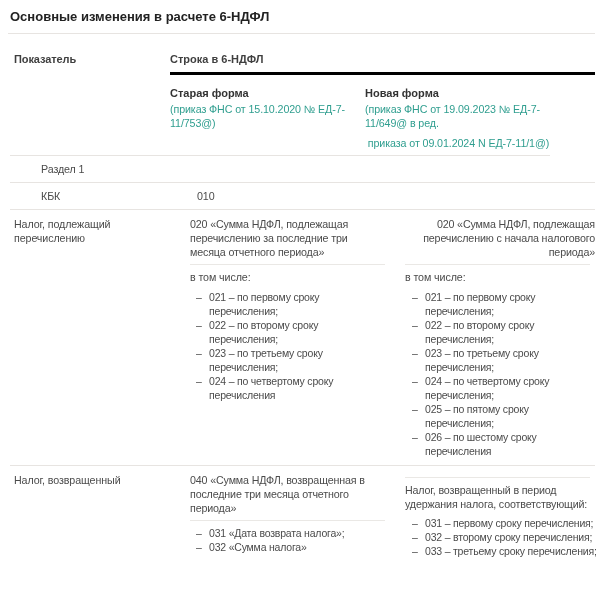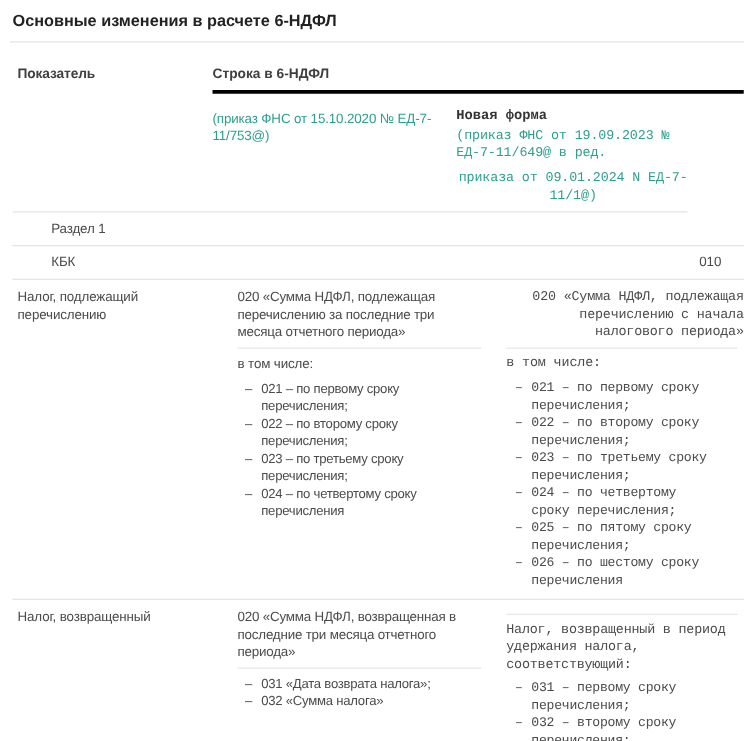--- a/index.html
+++ b/index.html
@@ -27,32 +27,32 @@
   .groupcell { grid-column:2 / 4; border-bottom:3px solid #000000; padding-bottom:6px; margin-right:7px; }
 
   .hdrB { padding-top:11px; padding-bottom:5px; }
   .link { display:block; color:#2f9e8f; font-size:10.7px; line-height:14px; letter-spacing:-0.1px;
           text-decoration:none; max-width:187px; margin-top:2px; cursor:pointer; }
   .link.second { margin-top:6px;text-align:center; }
 
   .rowpad { padding-top:6px; padding-bottom:6px;padding-left:41px; }
   .taxrow { padding-top:7px; padding-bottom:7px;gap:20px; }
 
-  .kbk-val { grid-column:2 / 4; width:380px; text-align:right; }
+  .kbk-val { grid-column:2 / 4; width:380px; text-align:left; }
 
   .para { max-width:188px; min-height:43px; letter-spacing:-0.15px; }
   .c3 .para { max-width:190px;text-align:right; }
 
   .innerline { height:1px; background:#eae8e5; margin:4px 0 5px; }
   .c2 .innerline { width:195px; }
   .c3 .innerline { width:185px; }
 
   .c1 { grid-column:1; padding-right:8px; letter-spacing:-0.1px; }
   .c2 { grid-column:2; }
-  .c3 { grid-column:3;font-family:Liberation Mono, monospace; }
+  .c3 { grid-column:3; }
 
   .list { margin-top:6px; font-size:10.5px; letter-spacing:-0.2px; }
   .list .li { display:flex; align-items:flex-start; }
   .list .mk { flex:none; width:13px; }
   .list .txt { flex:0 1 auto; }
   .c2 .list { padding-left:6px; }
   .c3 .list { padding-left:7px; }
   .list.narrow .txt { max-width:150px; }
   .list.wide .txt { max-width:200px; }
   .list.tight { margin-top:5px; }
@@ -67,20 +67,21 @@
   <div class="hr title-hr"></div>
 
   <div class="grid hdrA">
     <div class="c1 colhead">Показатель</div>
     <div class="groupcell colhead">Строка в 6-НДФЛ</div>
   </div>
 
   <div class="grid hdrB">
     <div class="c1"></div>
     <div class="c2">
+      <div class="formhead">Старая форма</div>
       <span class="link">(приказ ФНС от 15.10.2020 № ЕД-7-11/753@)</span>
     </div>
     <div class="c3">
       <div class="formhead">Новая форма</div>
       <span class="link">(приказ ФНС от 19.09.2023 № ЕД-7-11/649@ в ред.</span>
       <span class="link second">приказа от 09.01.2024 N ЕД-7-11/1@)</span>
     </div>
   </div>
 
   <div class="hr short"></div>
@@ -154,21 +155,21 @@
           </div>
       </div>
     </div>
   </div>
   <div class="hr"></div>
 
   <div class="grid taxrow b">
     <div class="c1">Налог, возвращенный</div>
 
     <div class="c2">
-      <div class="para">020 «Сумма НДФЛ, возвращенная в последние три месяца отчетного периода»</div>
+      <div class="para">040 «Сумма НДФЛ, возвращенная в последние три месяца отчетного периода»</div>
       <div class="innerline"></div>
       <div class="list tight">
         <div class="li">
             <span class="mk">–</span>
             <span class="txt">031 «Дата возврата налога»;</span>
           </div>
         <div class="li">
             <span class="mk">–</span>
             <span class="txt">032 «Сумма налога»</span>
           </div>

